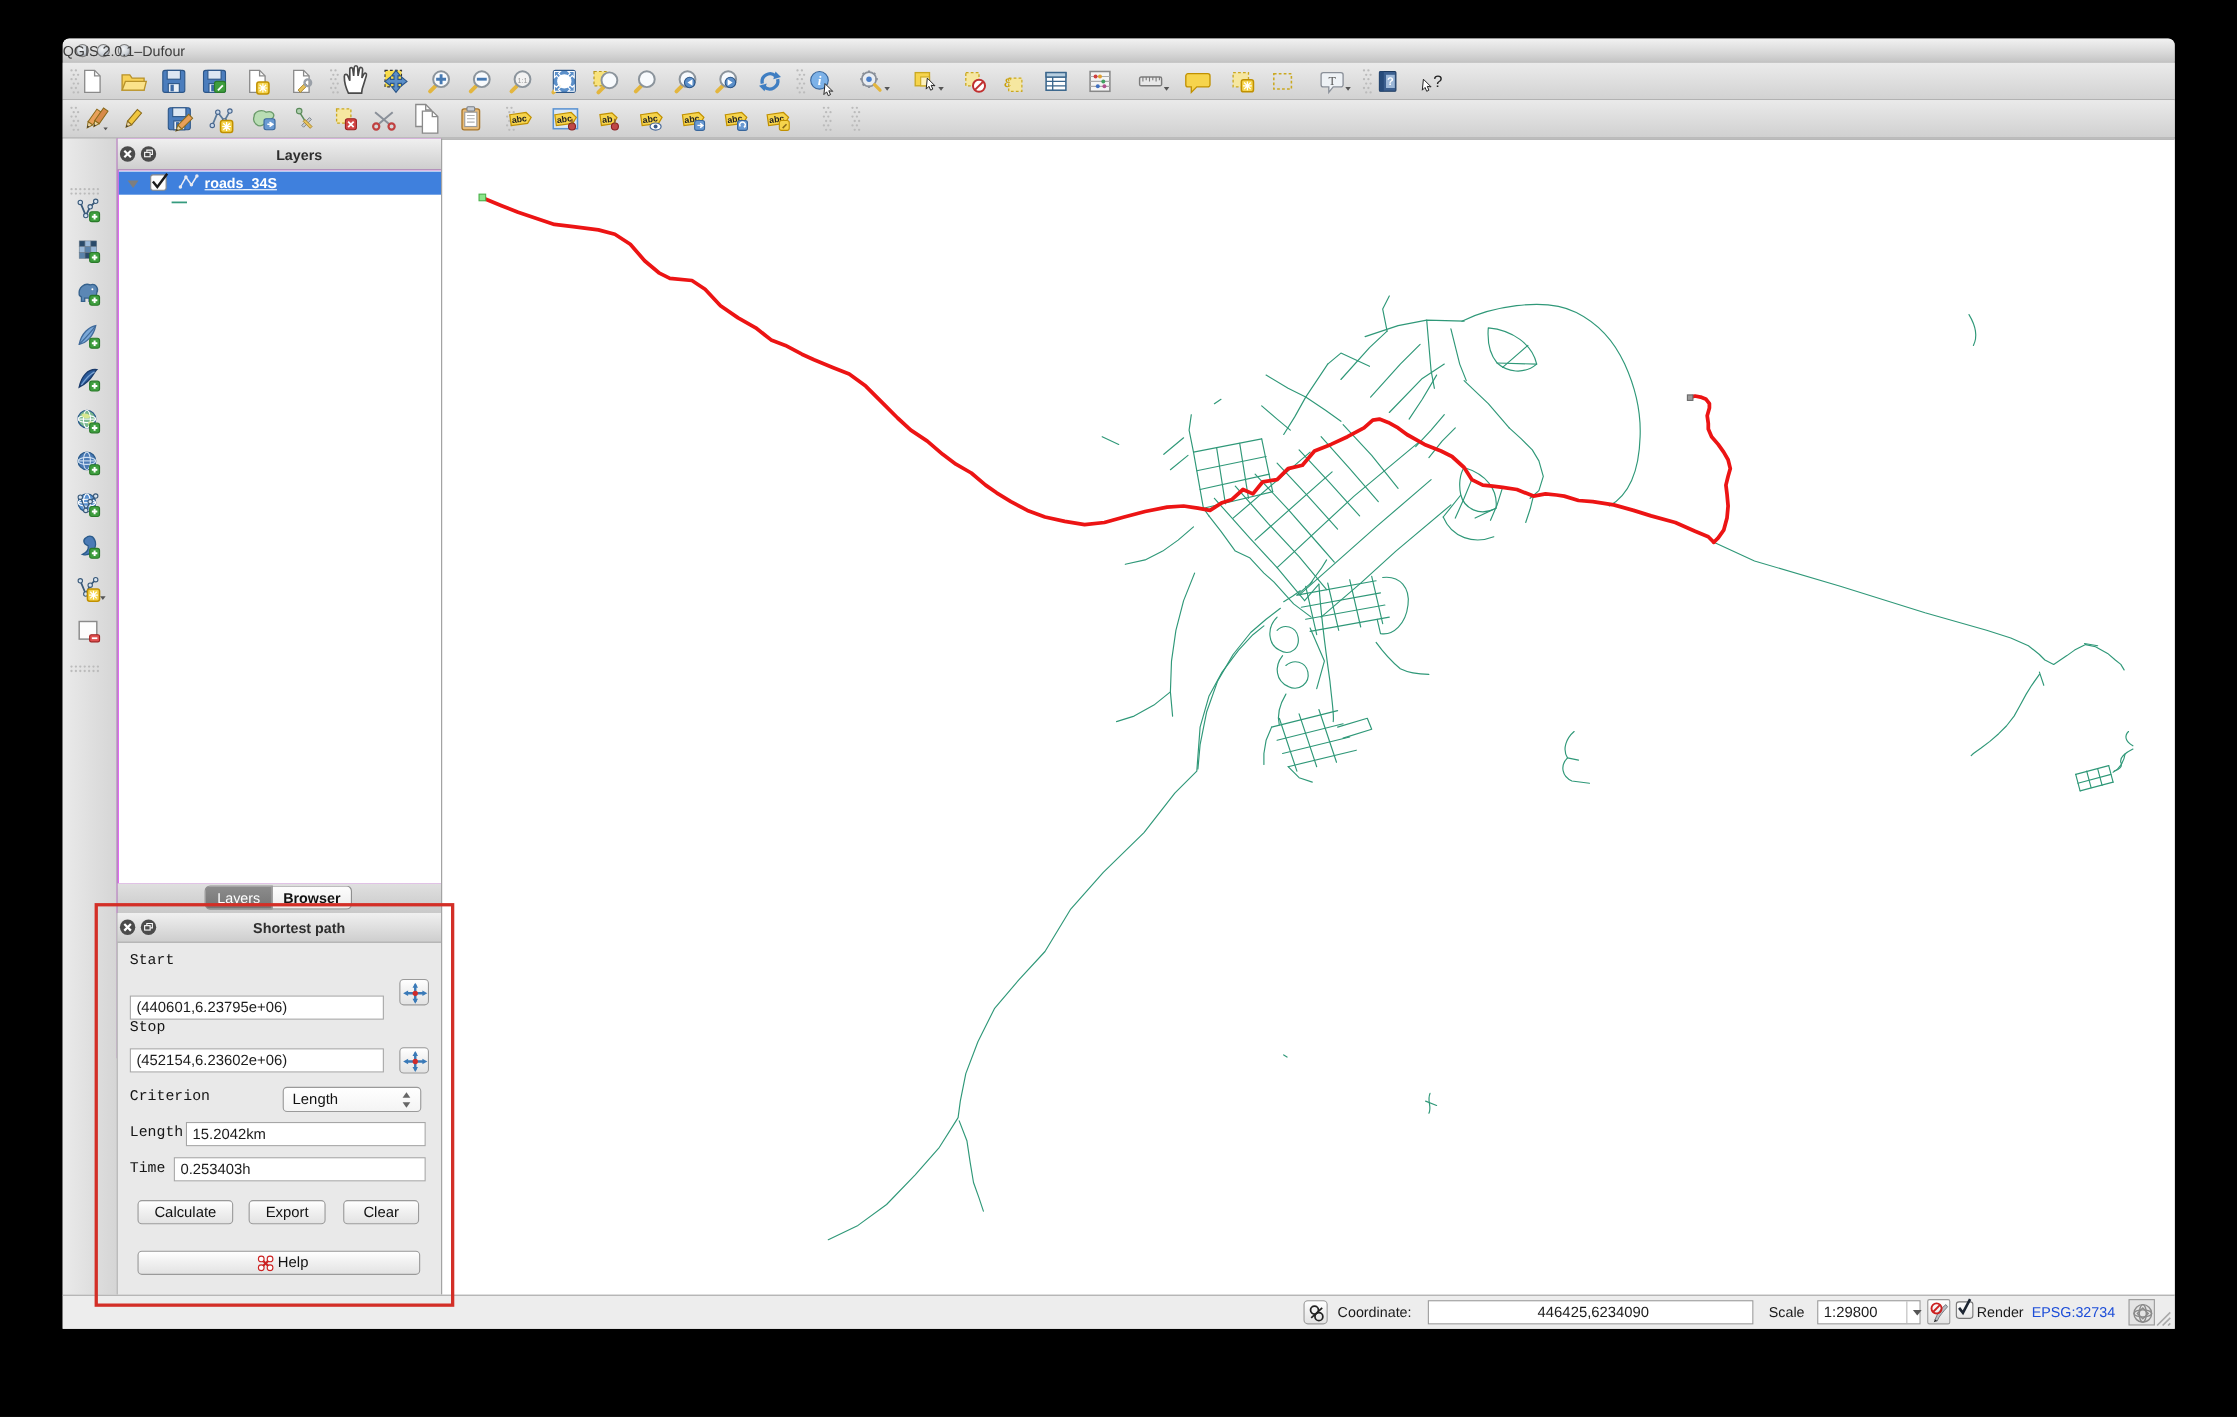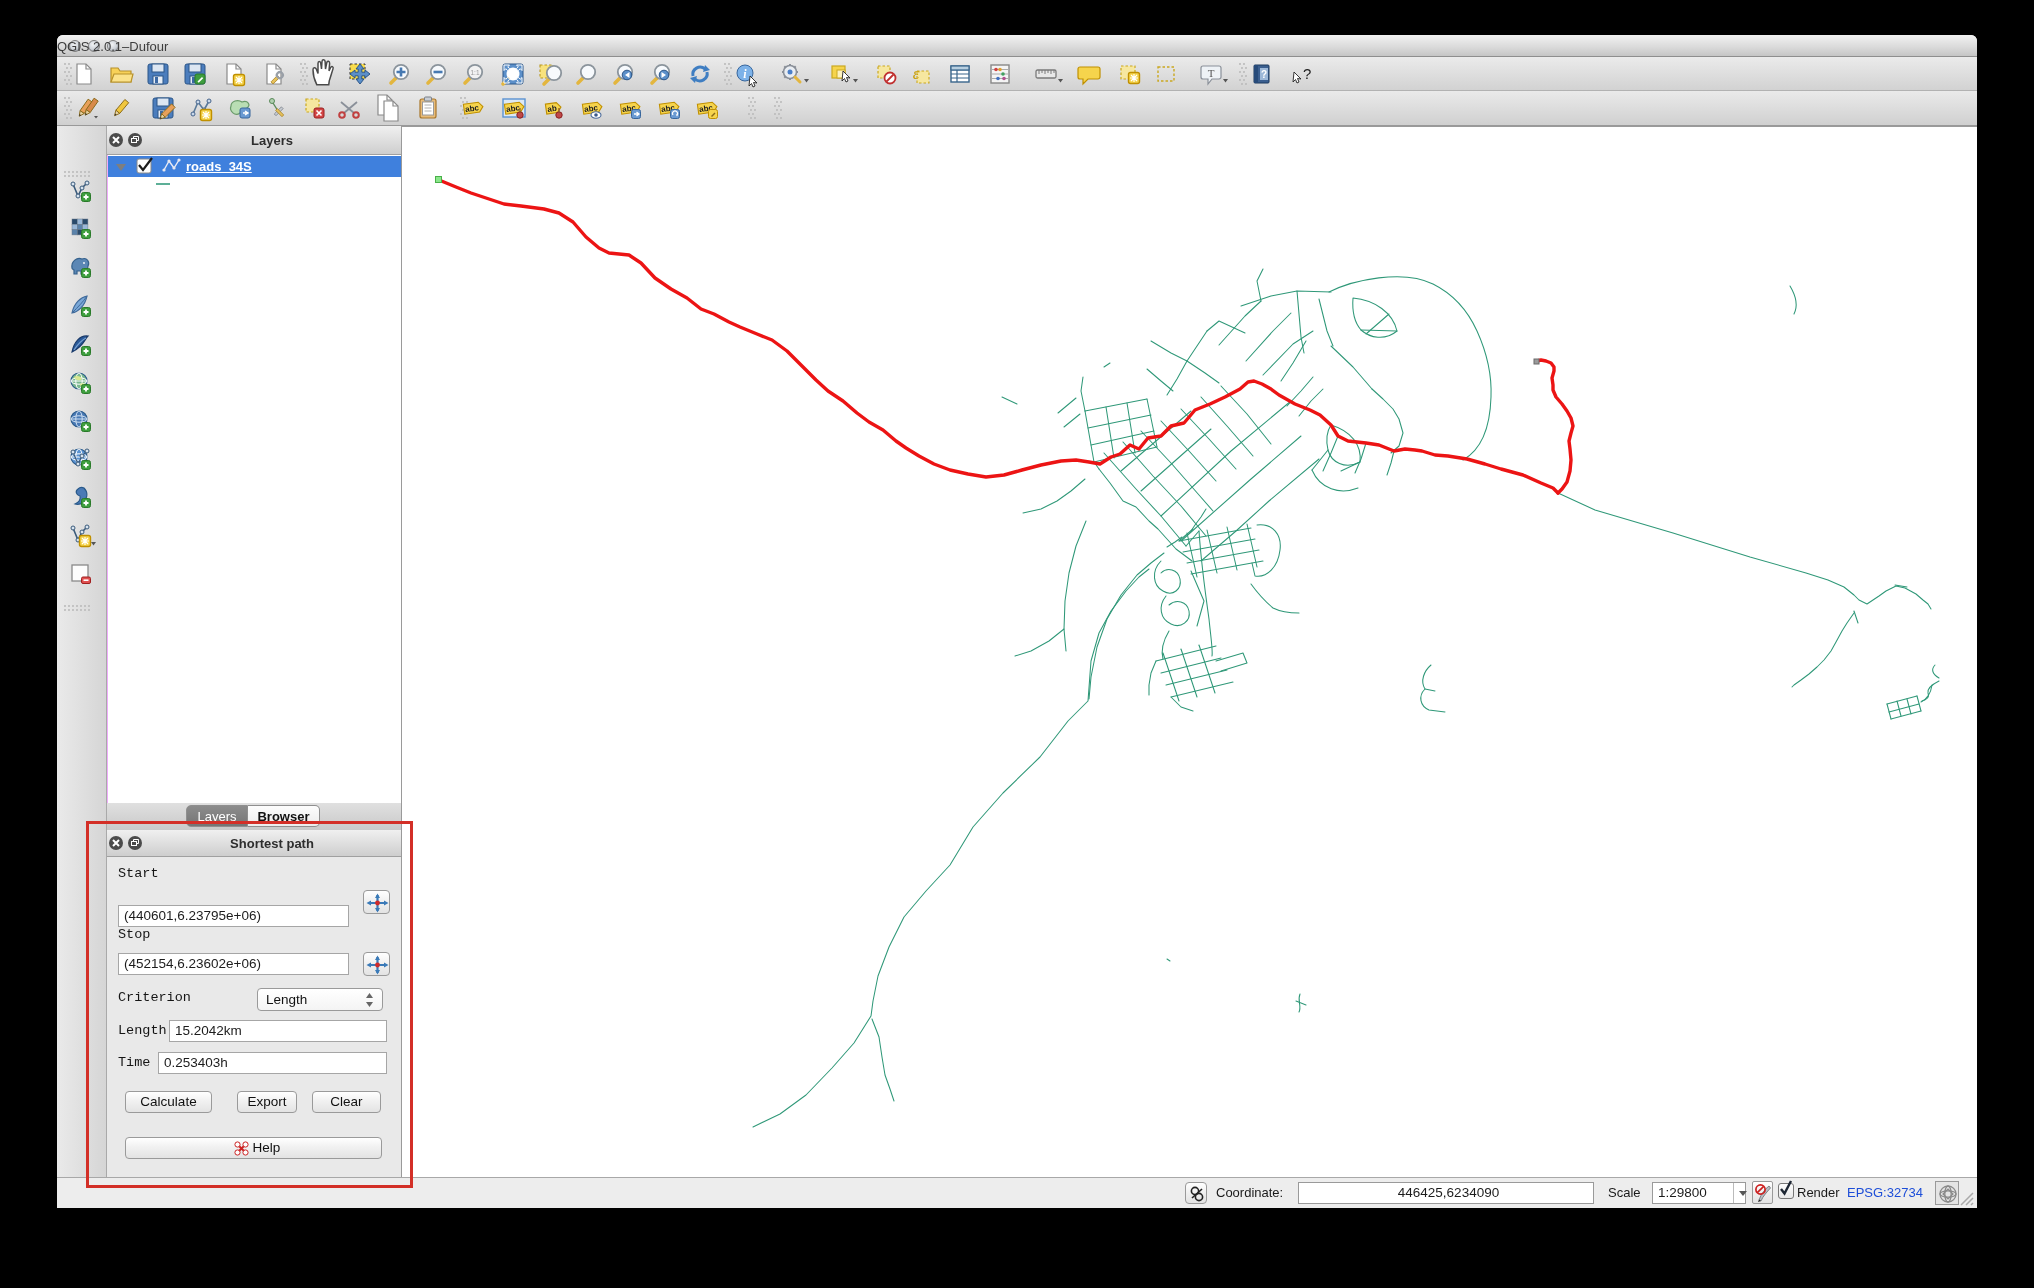--- a/index.html
+++ b/index.html
@@ -9,21 +9,21 @@
   background:linear-gradient(#f2f2f2,#d9d9d9 60%,#c5c5c5); border-bottom:1px solid #8e8e8e; }
 .tl { position:absolute; top:5px; width:12px; height:12px; border-radius:50%;
   background:radial-gradient(circle at 4px 3.5px,#f2f4f6,#cdd2d8 55%,#9aa0a8 80%,#8b9198); border:1px solid #7e7e7e; }
 #title { position:absolute; top:4px; left:0; width:100%; text-align:left; font-size:13px; color:#3c3c3c; }
 #tb1 { position:absolute; left:0; top:22px; width:1920px; height:34px;
   background:linear-gradient(#ebebeb,#d2d2d2); border-bottom:1px solid #b2b2b2; }
 #tb2 { position:absolute; left:0; top:56px; width:1920px; height:35px;
   background:linear-gradient(#eaeaea,#d0d0d0); border-bottom:1px solid #999; }
 #lefttb { position:absolute; left:0; top:91px; width:49px; height:1051px;
   background:linear-gradient(90deg,#eaeaea,#d5d5d5); }
-#lpanel { position:absolute; left:49px; top:91px; width:295px; height:836px; background:#f0abfc; border-left:1px solid #a9a9a9; }
+#lpanel { position:absolute; left:49px; top:91px; width:295px; height:836px; background:#d946ef; border-left:1px solid #a9a9a9; }
 #lphead { position:absolute; left:0; top:0; width:100%; height:29px;
   background:linear-gradient(#f0f0f0,#cecece); border-bottom:1px solid #a0a0a0; }
 #lplist { position:absolute; left:1px; top:29px; width:293px; height:648px; background:#fff; }
 #lprow { position:absolute; left:0; top:1px; width:100%; height:21px; background:#3f80dd; }
 #lptabs { position:absolute; left:0; top:677px; width:100%; height:27px; background:linear-gradient(#e0e0e0,#c9c9c9); }
 .tab { position:absolute; top:2px; height:22px; font-size:13px; text-align:center; border:1px solid #8f8f8f; }
 .dockbtn { position:absolute; width:14px; height:14px; border-radius:50%; background:#4b4b4b; }
 .dockbtn svg { position:absolute; left:0; top:0; } .btn svg, .field svg { }
 #sppanel { position:absolute; left:49px; top:795px; width:295px; height:347px; background:#e9e9e9; border-left:1px solid #a9a9a9; }
 #sphead { position:absolute; left:0; top:0; width:100%; height:27px;
@@ -761,21 +761,21 @@
       <svg width="9" height="14" style="right:8px;top:4px;left:auto">
           <path d="M4.5,0 L8,5 H1 Z" fill="#666"></path>
           <path d="M4.5,14 L8,9 H1 Z" fill="#666"></path>
         </svg>
     </div>
     <div class="lbl" style="left:11px;top:193px">Length</div>
     <div class="field" style="left:62px;top:190px;width:218px;height:22px">15.2042km</div>
     <div class="lbl" style="left:11px;top:225px">Time</div>
     <div class="field" style="left:51px;top:222px;width:229px;height:22px">0.253403h</div>
     <div class="btn" style="left:18px;top:261px;width:87px;height:22px;line-height:20px">Calculate</div>
-    <div class="btn" style="left:130px;top:261px;width:60px;height:22px;line-height:20px">Export</div>
+    <div class="btn" style="left:119px;top:261px;width:70px;height:22px;line-height:20px">Export</div>
     <div class="btn" style="left:205px;top:261px;width:69px;height:22px;line-height:20px">Clear</div>
     <div class="btn" style="left:18px;top:307px;width:257px;height:22px;line-height:20px"><svg width="15" height="15" style="left:108px;top:3px">
           <g fill="none" stroke="#cc2222" stroke-width="2">
             <path d="M4,4 L11,11 M11,4 L4,11"></path>
           </g>
           <g fill="#fff" stroke="#cc2222">
             <circle cx="3.5" cy="3.5" r="2.6"></circle>
             <circle cx="11.5" cy="3.5" r="2.6"></circle>
             <circle cx="3.5" cy="11.5" r="2.6"></circle>
             <circle cx="11.5" cy="11.5" r="2.6"></circle>

